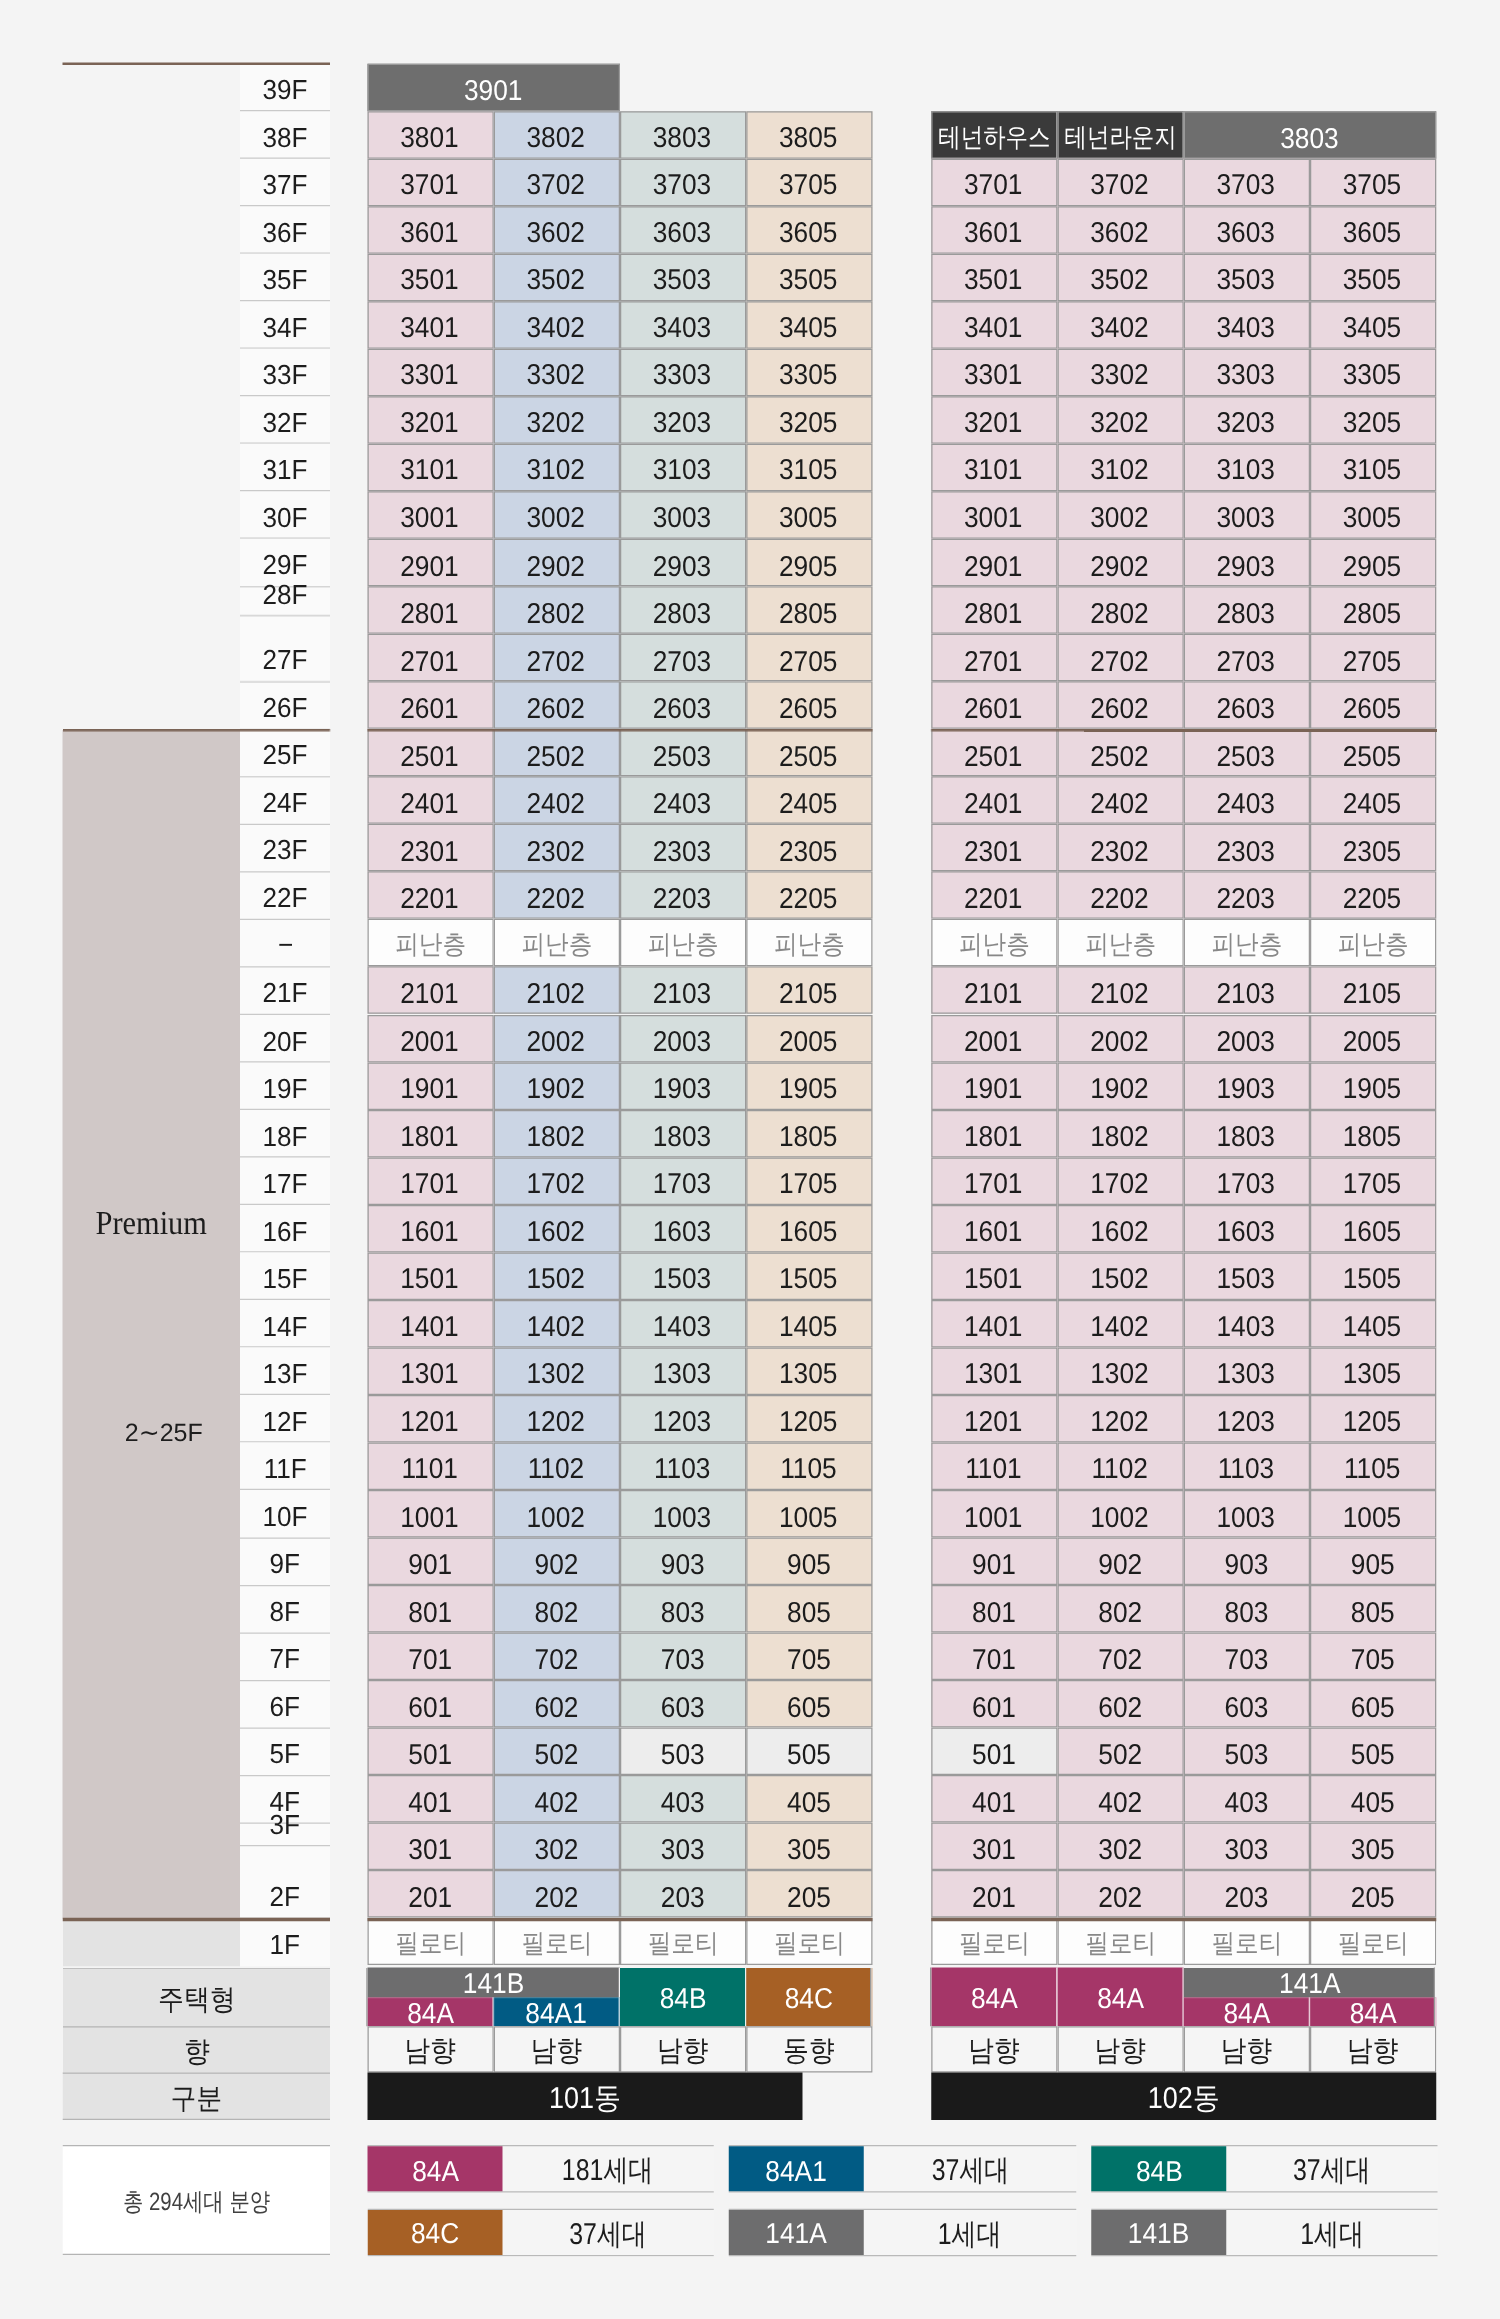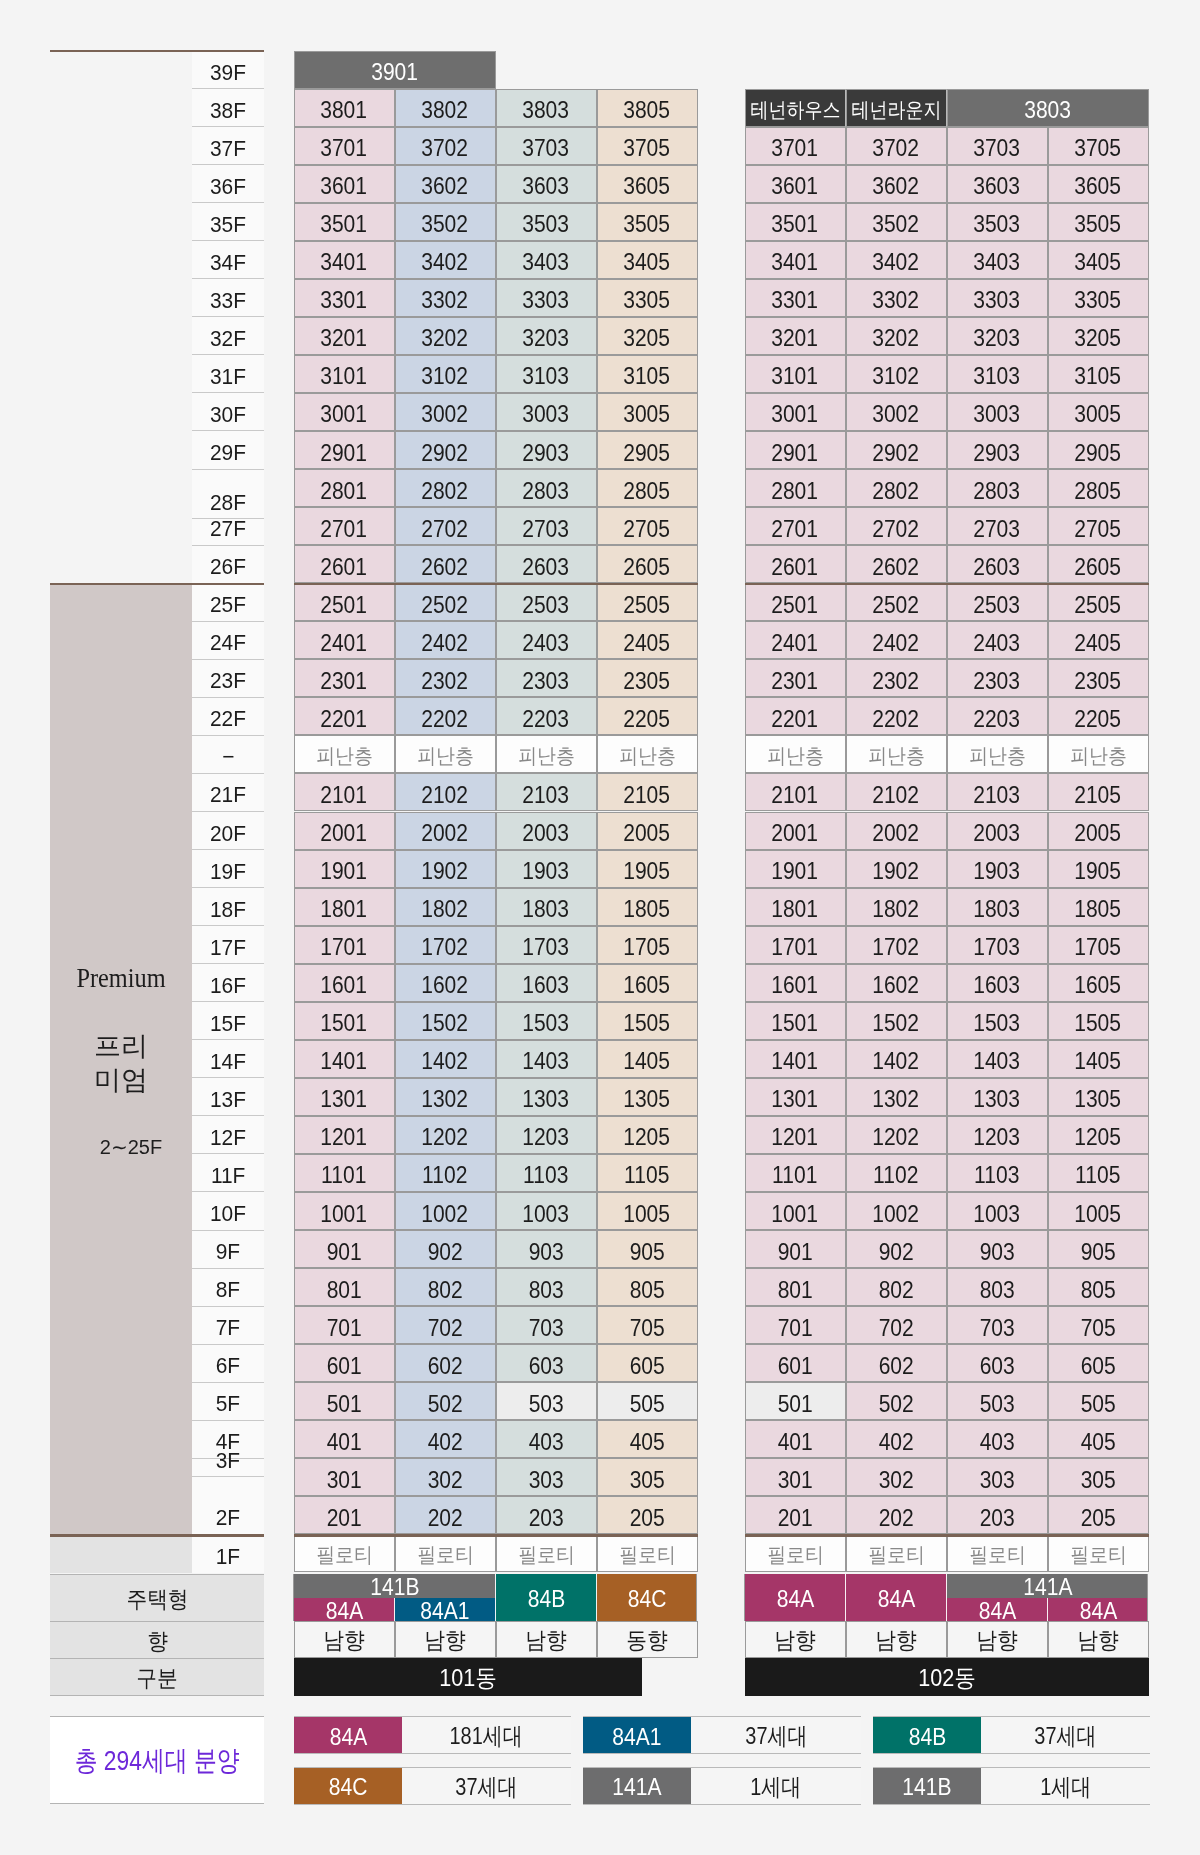--- a/index.html
+++ b/index.html
@@ -89,44 +89,40 @@
 .tcell.t141b{background:var(--t141b);}
 .ocell{position:absolute;display:flex;align-items:center;justify-content:center;background:#f5f5f5;
   border:1px solid var(--line);margin:-0.5px;font-size:23px;color:#1c1c1c;}
 .ocell>span{display:block;white-space:nowrap;transform:scaleX(0.9) translateY(1px);}
 .bcell{position:absolute;display:flex;align-items:center;justify-content:center;background:#1a1a1a;
   color:#fff;font-size:24px;}
 .bcell>span{display:block;white-space:nowrap;transform:scaleX(0.9) translateY(1px);}
 
 
 .sumbox{position:absolute;background:#ffffff;display:flex;align-items:center;justify-content:center;
-  font-size:28px;color:#6d28d9;border-top:1px solid #b4b4b4;border-bottom:1px solid #b4b4b4;}
+  font-size:20px;color:#404040;border-top:1px solid #b4b4b4;border-bottom:1px solid #b4b4b4;}
 .sumbox>span{display:block;white-space:nowrap;transform:scaleX(0.815) translateY(1px);}
 .legrow{position:absolute;display:flex;border-top:1px solid #b9b9b9;border-bottom:1px solid #b9b9b9;background:#f5f5f5;}
 .legsw{display:flex;align-items:center;justify-content:center;color:#fff;font-size:23px;flex:0 0 auto;}
 .legsw>span{display:block;white-space:nowrap;transform:scaleX(0.915) translateY(1.5px);}
 .legsw.t84a{background:var(--t84a);}
 .legsw.t84a1{background:var(--t84a1);}
 .legsw.t84b{background:var(--t84b);}
 .legsw.t84c{background:var(--t84c);}
 .legsw.t141a{background:var(--t141a);}
 .legsw.t141b{background:var(--t141b);}
 .legct{flex:1 1 auto;display:flex;align-items:center;justify-content:center;font-size:24px;color:#1c1c1c;}
 .legct>span{display:block;white-space:nowrap;transform:scaleX(0.83) translateY(1px);}
 </style>
 </head>
 <body>
 
 <div id="page">
     <div class="side-panel prem" style="left:50px;top:583.7px;width:142px;height:951.25px;">
       <div class="sp-en" style="top:381.3px;">Premium</div>
-      <div class="sp-ko" style="top:445.3px;">
-        <span>프리</span>
-        <span>미엄</span>
-      </div>
       <div class="sp-range" style="top:553.3px;padding-left:20px;">2∼25F</div>
     </div>
     <div class="hrule brown" style="left:50px;top:50px;width:214px;"></div>
     <div class="hrule brown" style="left:50px;top:583.2px;width:214px;"></div>
     <div class="hrule brown" style="left:50px;top:1534.45px;width:214px;"></div>
     <div class="hrule brown" style="left:294px;top:583.2px;width:404px;height:2.2px;"></div>
     <div class="hrule brown" style="left:294px;top:1534.45px;width:404px;height:2.2px;"></div>
     <div class="hrule brown" style="left:745px;top:583.2px;width:404px;height:2.2px;"></div>
     <div class="hrule brown" style="left:745px;top:1534.45px;width:404px;height:2.2px;"></div>
     <div class="floorcol" style="left:192px;top:51px;width:72px;height:1522px;">
@@ -156,21 +152,21 @@
       </div>
       <div class="fl" style="top:304.4px;height:38.05px;">
         <span>31F</span>
       </div>
       <div class="fl" style="top:342.45px;height:38.05px;">
         <span>30F</span>
       </div>
       <div class="fl" style="top:380.5px;height:38.05px;">
         <span>29F</span>
       </div>
-      <div class="fl" style="top:430px;height:38.05px;">
+      <div class="fl" style="top:404px;height:38.05px;">
         <span>28F</span>
       </div>
       <div class="fl" style="top:456.6px;height:38.05px;">
         <span>27F</span>
       </div>
       <div class="fl" style="top:494.65px;height:38.05px;">
         <span>26F</span>
       </div>
       <div class="fl" style="top:532.7px;height:38.05px;">
         <span>25F</span>

